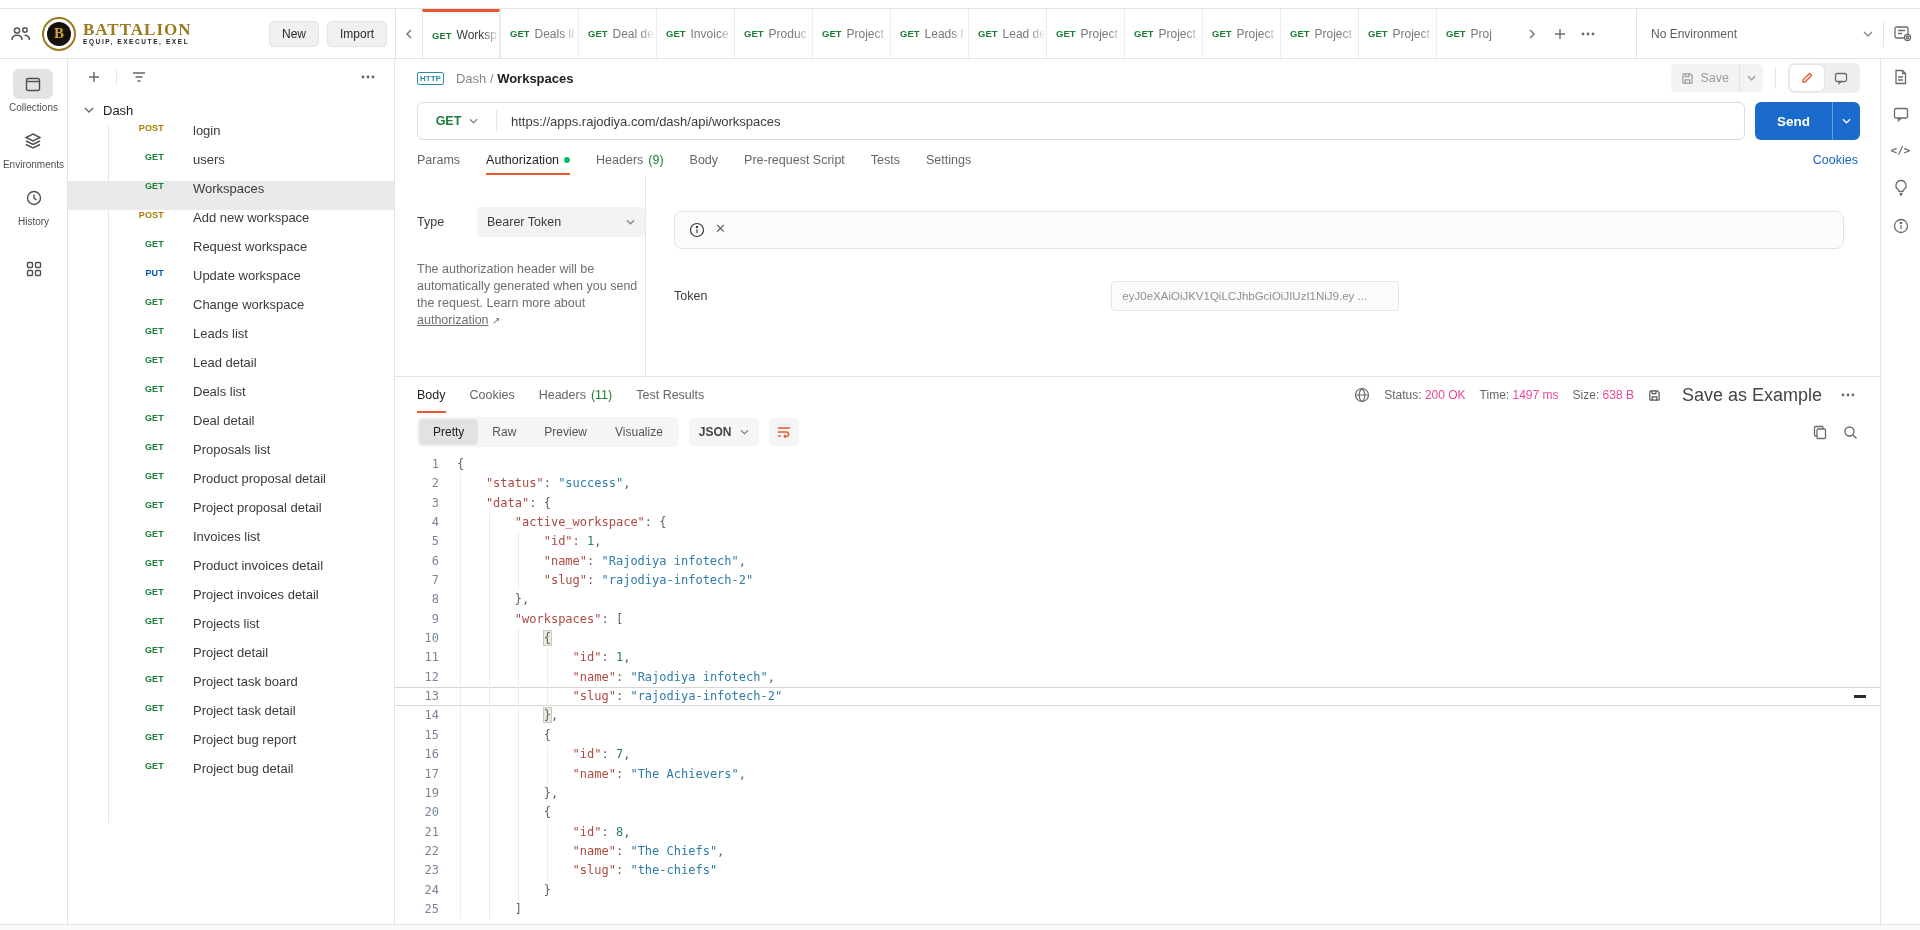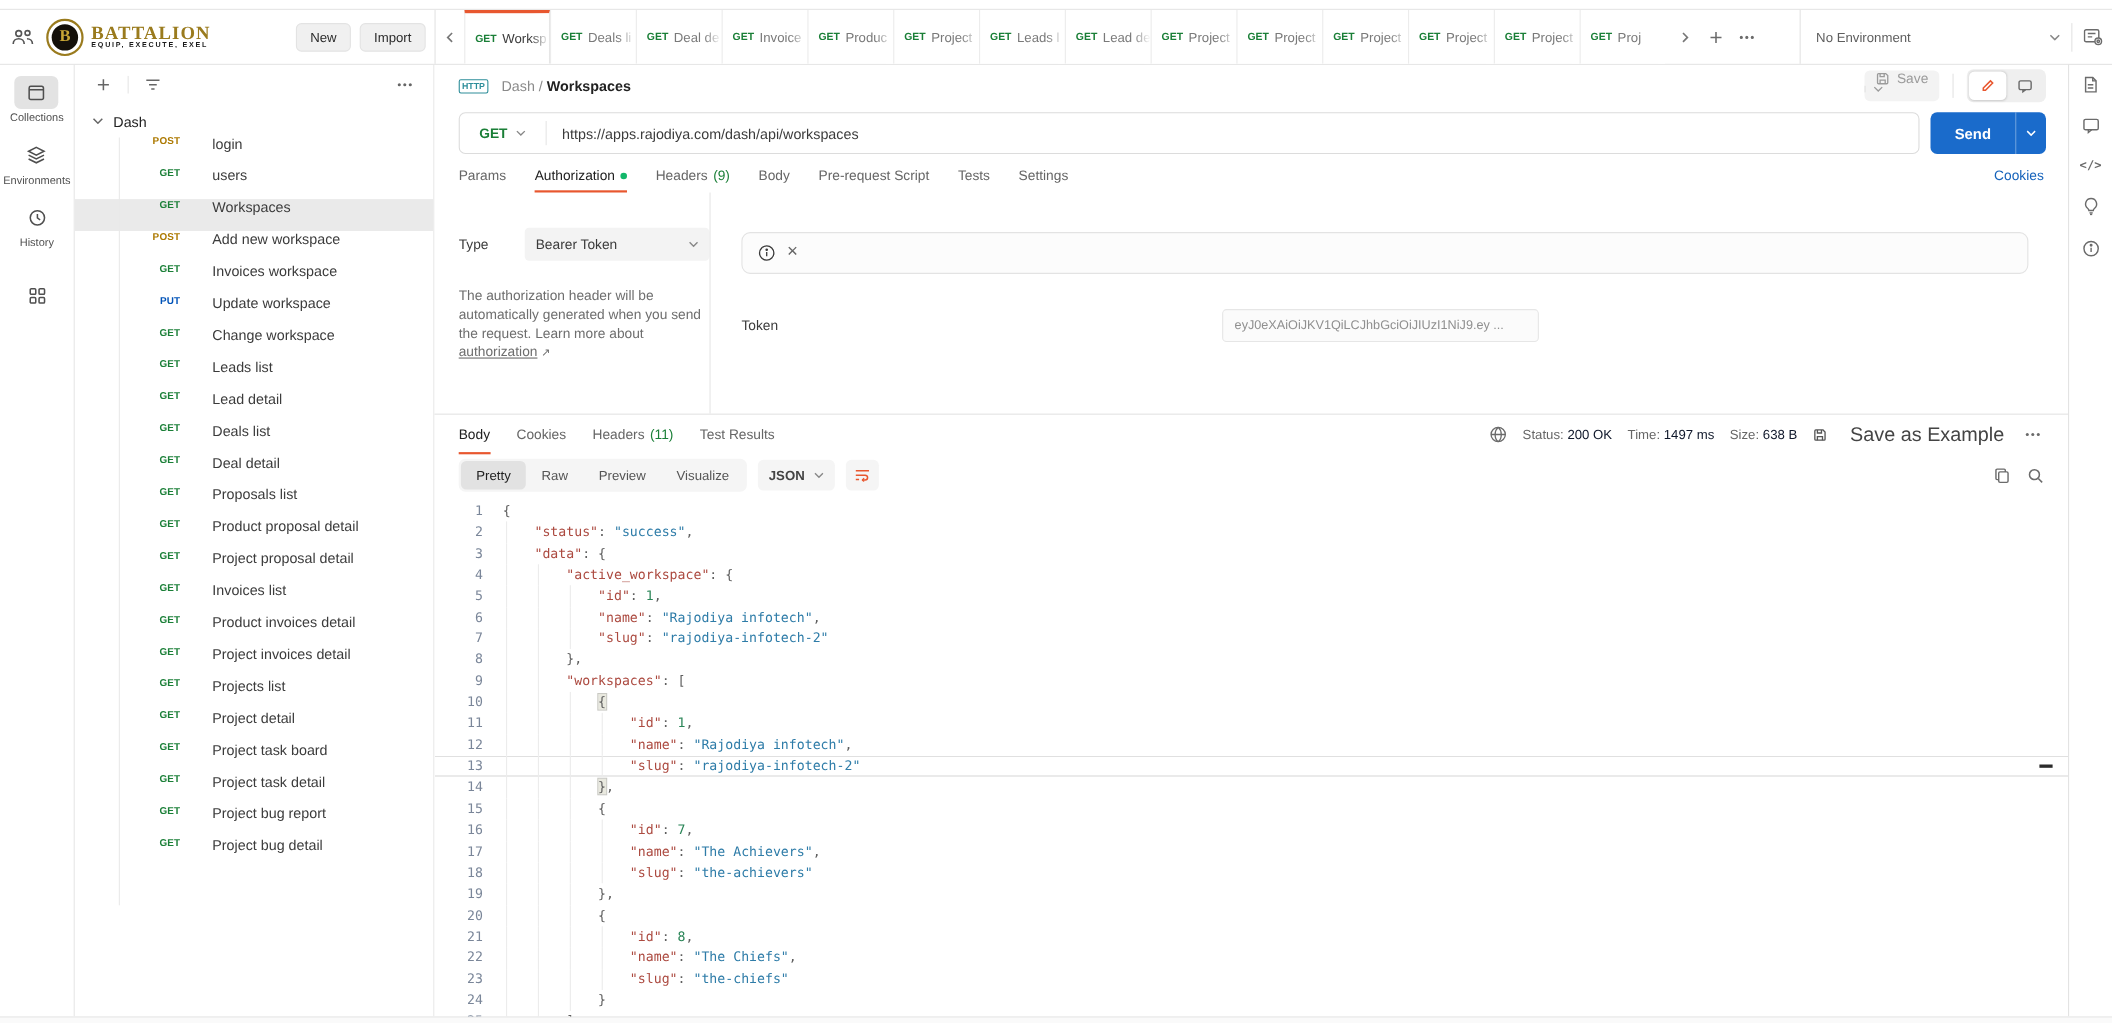--- a/index.html
+++ b/index.html
@@ -58,21 +58,21 @@
   .m-GET { color:#1A7F37; } .m-POST { color:#AD7A03; } .m-PUT { color:#0053B8; } .m-DEL { color:#A3362A; }
 
   .main { flex:1; display:flex; flex-direction:column; min-width:0; background:#fff; }
 
   
   .crumb-row { height:38px; display:flex; align-items:center; padding:0 20px 0 22px; }
   .http-badge { font-size:8px; font-weight:bold; color:#2E8E9A; border:1px solid #2E8E9A; border-radius:2px; padding:1px 2px; margin-right:12px; }
   .crumb { font-size:13px; color:#8a8a8a; }
   .crumb b { color:#212121; font-weight:600; }
   .crumb-right { margin-left:auto; display:flex; align-items:center; gap:12px; }
-  .save-group { display:flex; align-items:stretch; background:#F3F3F3; border-radius:5px; height:28px;flex-direction:column; }
+  .save-group { display:flex; align-items:stretch; background:#F3F3F3; border-radius:5px; height:28px; }
   .save-main { display:flex; align-items:center; gap:7px; padding:0 10px; color:#9b9b9b; font-size:12.5px; cursor:pointer; }
   .save-chev { width:24px; display:flex; align-items:center; justify-content:center; border-left:1px solid #E2E2E2; color:#9b9b9b; cursor:pointer; }
   .vsep { width:1px; height:22px; background:#E3E3E3; }
   .seg-group { background:#EFEFEF; border-radius:6px; padding:2px; display:flex; }
   .seg { width:34px; height:26px; display:flex; align-items:center; justify-content:center; border-radius:5px; cursor:pointer; color:#6b6b6b; }
   .seg.active { background:#fff; box-shadow:0 0 2px rgba(0,0,0,.15); }
 
   
   .url-row { height:48px; display:flex; align-items:center; padding:0 20px 0 22px; gap:10px; }
   .url-box { flex:1; height:38px; border:1px solid #DCDCDC; border-radius:6px; display:flex; align-items:center; background:#fff; }
@@ -109,21 +109,21 @@
   .banner-x { color:#666; cursor:pointer; font-size:13px; line-height:14px; }
   .token-row { margin-top:32px; display:flex; align-items:center; }
   .token-lbl { font-size:12.5px; color:#3b3b3b; }
   .token-box { margin-left:404px; width:288px; height:30px; background:#FBFBFB; border:1px solid #E6E6E6; border-radius:4px; display:flex; align-items:center; padding:0 10px; font-size:11.5px; color:#8f8f8f; white-space:nowrap; overflow:hidden; }
 
   
   .resp { flex:1; display:flex; flex-direction:column; min-height:0; }
   .resp-head { height:36px; display:flex; align-items:center; padding:0 20px 0 22px; gap:24px; }
   .resp-meta { margin-left:auto; display:flex; align-items:center; gap:14px; }
   .stat { font-size:12px; color:#666; }
-  .stat b { color:#0f172a; font-weight:500; }
+  .stat b { color:#ec4899; font-weight:500; }
   .sae { display:flex; align-items:center; gap:21px; font-size:18px; color:#444; cursor:pointer; }
   .view-row { height:38px; display:flex; align-items:center; padding:0 22px; gap:10px; }
   .chip-group { background:#F5F5F5; border-radius:6px; padding:2px; display:flex; }
   .chip { height:26px; display:flex; align-items:center; padding:0 14px; font-size:12px; color:#555; border-radius:5px; cursor:pointer; }
   .chip.active { background:#E2E2E2; color:#212121; }
   .json-chip { background:#F5F5F5; border-radius:5px; height:28px; display:flex; align-items:center; gap:8px; padding:0 10px; font-size:12px; font-weight:600; color:#444; cursor:pointer; }
   .wrap-chip { background:#F5F5F5; border-radius:5px; width:30px; height:28px; display:flex; align-items:center; justify-content:center; cursor:pointer; }
   .view-right { margin-left:auto; display:flex; align-items:center; gap:16px; color:#6b6b6b; }
 
   
@@ -361,21 +361,21 @@
             <div class="tree-item selected">
               <span class="badge m-GET">GET</span>
               <span class="til">Workspaces</span>
             </div>
             <div class="tree-item">
               <span class="badge m-POST">POST</span>
               <span class="til">Add new workspace</span>
             </div>
             <div class="tree-item">
               <span class="badge m-GET">GET</span>
-              <span class="til">Invoices workspace</span>
+              <span class="til">Request workspace</span>
             </div>
             <div class="tree-item">
               <span class="badge m-PUT">PUT</span>
               <span class="til">Update workspace</span>
             </div>
             <div class="tree-item">
               <span class="badge m-GET">GET</span>
               <span class="til">Change workspace</span>
             </div>
             <div class="tree-item">
@@ -650,21 +650,20 @@
             <div class="cl"><span class="ln">8</span><i class="g" style="left: 65px;"></i><i class="g" style="left: 93.9px;"></i><span class="cd" style="padding-left: 119.8px;"><span class="tk-p">},</span></span></div>
             <div class="cl"><span class="ln">9</span><i class="g" style="left: 65px;"></i><i class="g" style="left: 93.9px;"></i><span class="cd" style="padding-left: 119.8px;"><span class="tk-k">"workspaces"</span><span class="tk-p">: [</span></span></div>
             <div class="cl"><span class="ln">10</span><i class="g" style="left: 65px;"></i><i class="g" style="left: 93.9px;"></i><i class="g" style="left: 122.8px;"></i><span class="cd" style="padding-left: 148.7px;"><span class="tk-ph">{</span></span></div>
             <div class="cl"><span class="ln">11</span><i class="g" style="left: 65px;"></i><i class="g" style="left: 93.9px;"></i><i class="g" style="left: 122.8px;"></i><i class="g" style="left: 151.7px;"></i><span class="cd" style="padding-left: 177.6px;"><span class="tk-k">"id"</span><span class="tk-p">: </span><span class="tk-n">1</span><span class="tk-p">,</span></span></div>
             <div class="cl"><span class="ln">12</span><i class="g" style="left: 65px;"></i><i class="g" style="left: 93.9px;"></i><i class="g" style="left: 122.8px;"></i><i class="g" style="left: 151.7px;"></i><span class="cd" style="padding-left: 177.6px;"><span class="tk-k">"name"</span><span class="tk-p">: </span><span class="tk-s">"Rajodiya infotech"</span><span class="tk-p">,</span></span></div>
             <div class="cl cur"><span class="ln">13</span><i class="g" style="left: 65px;"></i><i class="g" style="left: 93.9px;"></i><i class="g" style="left: 122.8px;"></i><i class="g" style="left: 151.7px;"></i><span class="cd" style="padding-left: 177.6px;"><span class="tk-k">"slug"</span><span class="tk-p">: </span><span class="tk-s">"rajodiya-infotech-2"</span></span></div>
             <div class="cl"><span class="ln">14</span><i class="g" style="left: 65px;"></i><i class="g" style="left: 93.9px;"></i><i class="g" style="left: 122.8px;"></i><span class="cd" style="padding-left: 148.7px;"><span class="tk-ph">}</span><span class="tk-p">,</span></span></div>
             <div class="cl"><span class="ln">15</span><i class="g" style="left: 65px;"></i><i class="g" style="left: 93.9px;"></i><i class="g" style="left: 122.8px;"></i><span class="cd" style="padding-left: 148.7px;"><span class="tk-p">{</span></span></div>
             <div class="cl"><span class="ln">16</span><i class="g" style="left: 65px;"></i><i class="g" style="left: 93.9px;"></i><i class="g" style="left: 122.8px;"></i><i class="g" style="left: 151.7px;"></i><span class="cd" style="padding-left: 177.6px;"><span class="tk-k">"id"</span><span class="tk-p">: </span><span class="tk-n">7</span><span class="tk-p">,</span></span></div>
             <div class="cl"><span class="ln">17</span><i class="g" style="left: 65px;"></i><i class="g" style="left: 93.9px;"></i><i class="g" style="left: 122.8px;"></i><i class="g" style="left: 151.7px;"></i><span class="cd" style="padding-left: 177.6px;"><span class="tk-k">"name"</span><span class="tk-p">: </span><span class="tk-s">"The Achievers"</span><span class="tk-p">,</span></span></div>
-            <div class="cl"><span class="ln">18</span><i class="g" style="left: 65px;"></i><i class="g" style="left: 93.9px;"></i><i class="g" style="left: 122.8px;"></i><i class="g" style="left: 151.7px;"></i><span class="cd" style="padding-left: 177.6px;"><span class="tk-k">"slug"</span><span class="tk-p">: </span><span class="tk-s">"the-achievers"</span></span></div>
             <div class="cl"><span class="ln">19</span><i class="g" style="left: 65px;"></i><i class="g" style="left: 93.9px;"></i><i class="g" style="left: 122.8px;"></i><span class="cd" style="padding-left: 148.7px;"><span class="tk-p">},</span></span></div>
             <div class="cl"><span class="ln">20</span><i class="g" style="left: 65px;"></i><i class="g" style="left: 93.9px;"></i><i class="g" style="left: 122.8px;"></i><span class="cd" style="padding-left: 148.7px;"><span class="tk-p">{</span></span></div>
             <div class="cl"><span class="ln">21</span><i class="g" style="left: 65px;"></i><i class="g" style="left: 93.9px;"></i><i class="g" style="left: 122.8px;"></i><i class="g" style="left: 151.7px;"></i><span class="cd" style="padding-left: 177.6px;"><span class="tk-k">"id"</span><span class="tk-p">: </span><span class="tk-n">8</span><span class="tk-p">,</span></span></div>
             <div class="cl"><span class="ln">22</span><i class="g" style="left: 65px;"></i><i class="g" style="left: 93.9px;"></i><i class="g" style="left: 122.8px;"></i><i class="g" style="left: 151.7px;"></i><span class="cd" style="padding-left: 177.6px;"><span class="tk-k">"name"</span><span class="tk-p">: </span><span class="tk-s">"The Chiefs"</span><span class="tk-p">,</span></span></div>
             <div class="cl"><span class="ln">23</span><i class="g" style="left: 65px;"></i><i class="g" style="left: 93.9px;"></i><i class="g" style="left: 122.8px;"></i><i class="g" style="left: 151.7px;"></i><span class="cd" style="padding-left: 177.6px;"><span class="tk-k">"slug"</span><span class="tk-p">: </span><span class="tk-s">"the-chiefs"</span></span></div>
             <div class="cl"><span class="ln">24</span><i class="g" style="left: 65px;"></i><i class="g" style="left: 93.9px;"></i><i class="g" style="left: 122.8px;"></i><span class="cd" style="padding-left: 148.7px;"><span class="tk-p">}</span></span></div>
             <div class="cl"><span class="ln">25</span><i class="g" style="left: 65px;"></i><i class="g" style="left: 93.9px;"></i><span class="cd" style="padding-left: 119.8px;"><span class="tk-p">]</span></span></div>
           </div>
       </div>
     </main>

